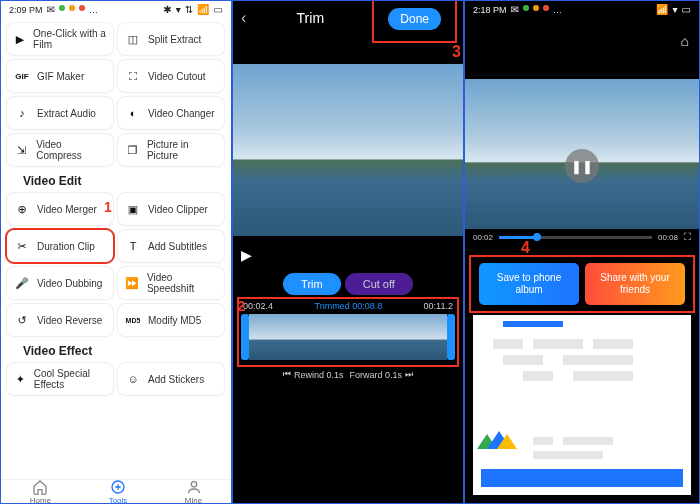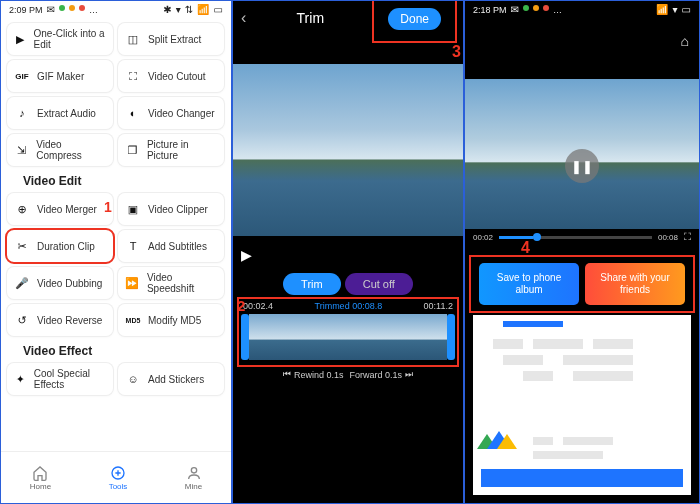--- a/index.html
+++ b/index.html
@@ -36,21 +36,21 @@
     box-shadow: 0 0 0 1px #eee, 0 1px 3px rgba(0,0,0,.05);
     display:flex; align-items:center; gap:6px; padding:0 6px;
     font-size:10px; color:#333; cursor:pointer;
   }
   .tool.twoLine { line-height:1.1; }
   .tool .t-icon { width:18px; height:18px; display:flex; align-items:center; justify-content:center; font-size:11px; color:#111;}
   .section-h { font-size:12px; font-weight:600; color:#222; margin:8px 16px 5px;}
   .highlight-box { outline:2px solid #e32; outline-offset:0; border-radius:7px;}
   .annot-num { color:#e32; font-weight:700; font-size:14px; position:relative;}
 
-  .bottom-nav { height:52px; border-top:1px solid #eee; display:flex; justify-content:space-around; align-items:center;}
+  .bottom-nav { height:24px; border-top:1px solid #eee; display:flex; justify-content:space-around; align-items:center;}
   .bn-item { display:flex; flex-direction:column; align-items:center; gap:1px; font-size:8px; color:#666; cursor:pointer;}
   .bn-item.active { color:#1e74ff;}
   .bn-ico { width:16px;height:16px; }
 
   
   .trim-head { height:34px; display:flex; align-items:center; justify-content:space-between; padding:0 8px; color:#fff;}
   .trim-head .back { font-size:16px; color:#bbb;}
   .trim-head .title { font-size:14px;}
   .done-btn { background:#1e90ff; color:#fff; font-size:12px; padding:4px 12px; border-radius:14px; cursor:pointer;}
   .done-box { outline:2px solid #e32; padding:14px; position:relative;}
@@ -128,21 +128,21 @@
       <span class="sb-ico">⇅</span>
       <span class="sb-ico">📶</span>
       <span class="sb-ico">▭</span>
     </div>
   </div>
 
   <div class="tools-scroll">
     <div class="tool-grid">
       <div class="tool twoLine">
         <span class="t-icon">▶</span>
-        <span>One-Click into a Edit</span>
+        <span>One-Click with a Film</span>
       </div>
       <div class="tool">
         <span class="t-icon">◫</span>
         <span>Split Extract</span>
       </div>
 
       <div class="tool">
         <span class="t-icon">
             <b style="font-size:8px">GIF</b>
           </span>

